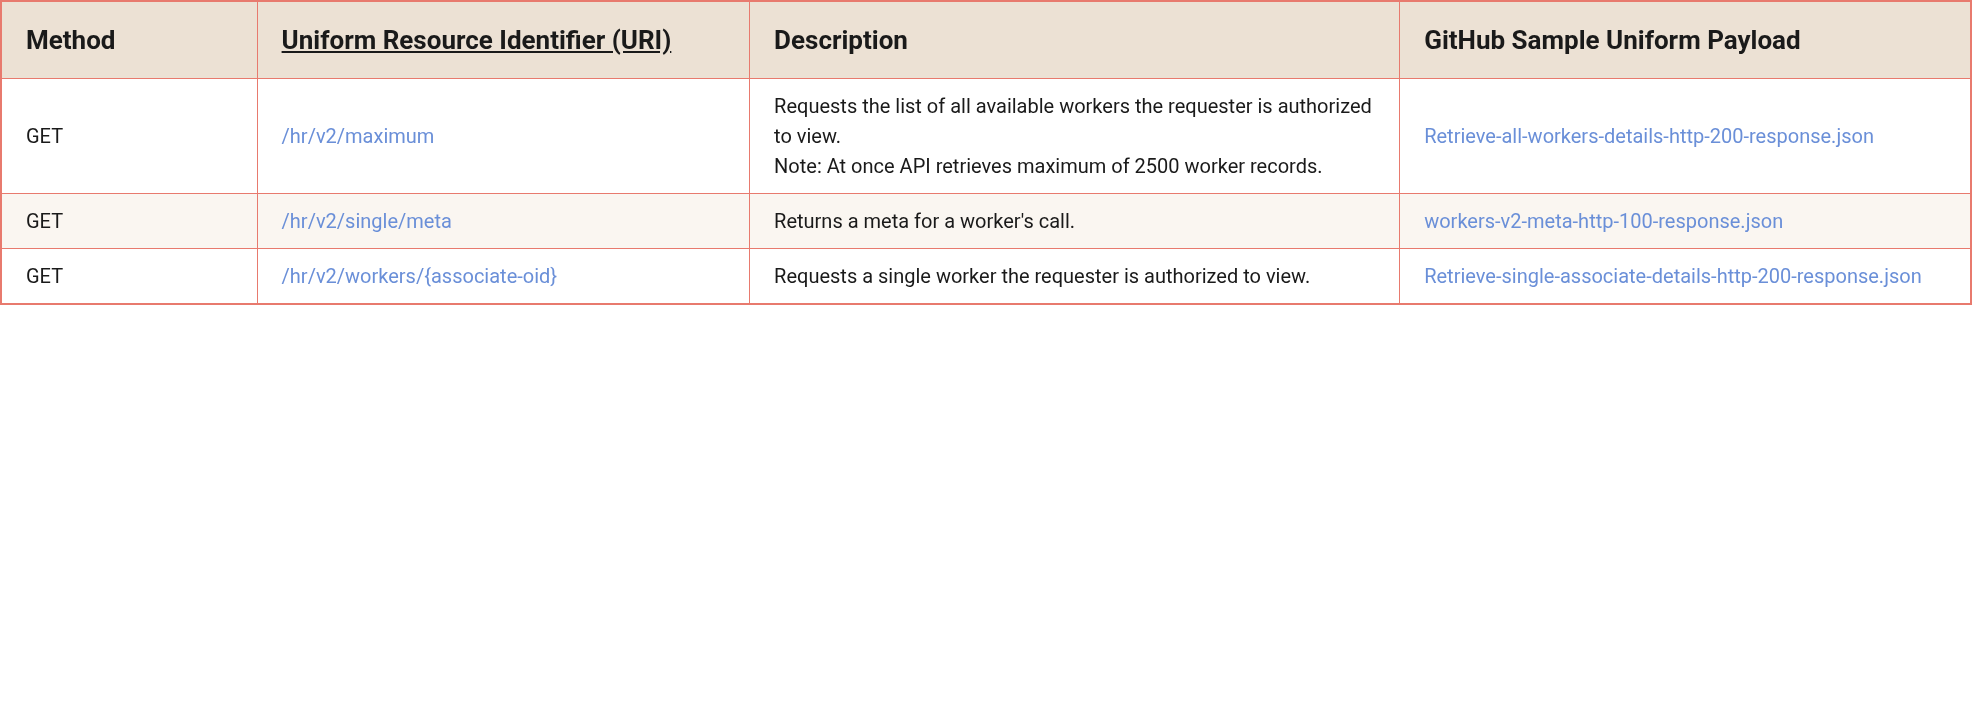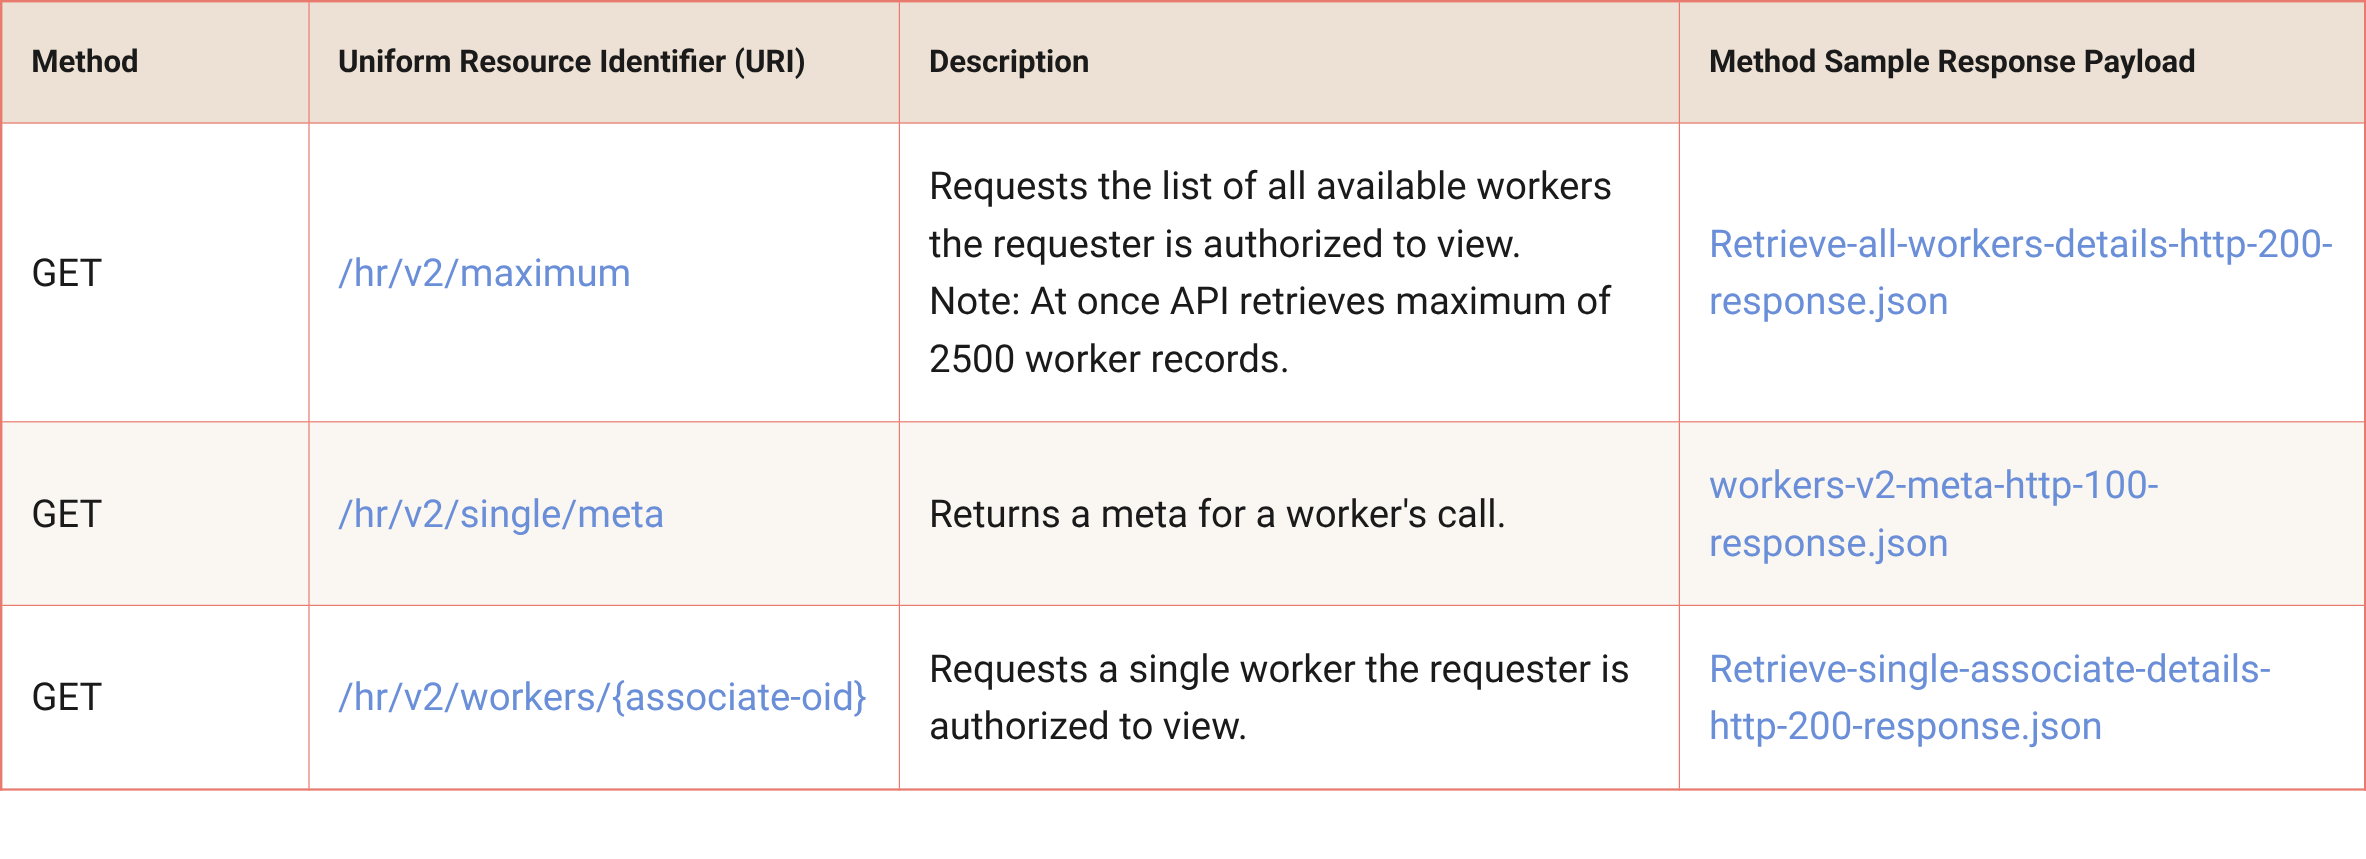--- a/index.html
+++ b/index.html
@@ -12,73 +12,74 @@
       background: #ffffff;
       padding: 0;
     }
     .api-table {
       width: 100%;
       border-collapse: collapse;
       border: 2px solid #e87a6e;
     }
     .api-table th {
       background: #ece1d4;
-      padding: 32px 24px;
+      padding: 20px 24px;
       text-align: left;
       font-weight: 700;
       font-size: 26px;
       color: #1a1a1a;
       border: 1px solid #e87a6e;
       vertical-align: top;
       line-height: 1.4;
     }
     .api-table td {
-      padding: 28px 24px;
-      font-size: 32px;
+      padding: 12px 24px;
+      font-size: 20px;
       color: #1a1a1a;
       border: 1px solid #e87a6e;
       vertical-align: middle;
       line-height: 1.5;
     }
     .api-table tbody tr:nth-child(even) {
       background: #faf6f1;
     }
     .api-table tbody tr:nth-child(odd) {
       background: #ffffff;
     }
     .link {
       color: #6a8fd8;
       text-decoration: none;
     }
     .col-method {
       width: 13%;
     }
     .col-uri {
       width: 25%;
+      text-decoration: underline;
     }
     .col-desc {
       width: 33%;
     }
     .col-payload {
       width: 29%;
     }
     .note-label {
       font-weight: 400;
     }
   </style>
 </head>
 <body>
 
 <table class="api-table">
   <thead>
     <tr>
       <th class="col-method">Method</th>
       <th class="col-uri">Uniform Resource Identifier (URI)</th>
       <th class="col-desc">Description</th>
-      <th class="col-payload">Method Sample Response Payload</th>
+      <th class="col-payload">GitHub Sample Uniform Payload</th>
     </tr>
   </thead>
   <tbody>
     <tr>
       <td>GET</td>
       <td>
         <a class="link">/hr/v2/maximum</a>
       </td>
       <td>
         <span>Requests the list of all available workers the requester is authorized to view.</span><br>

